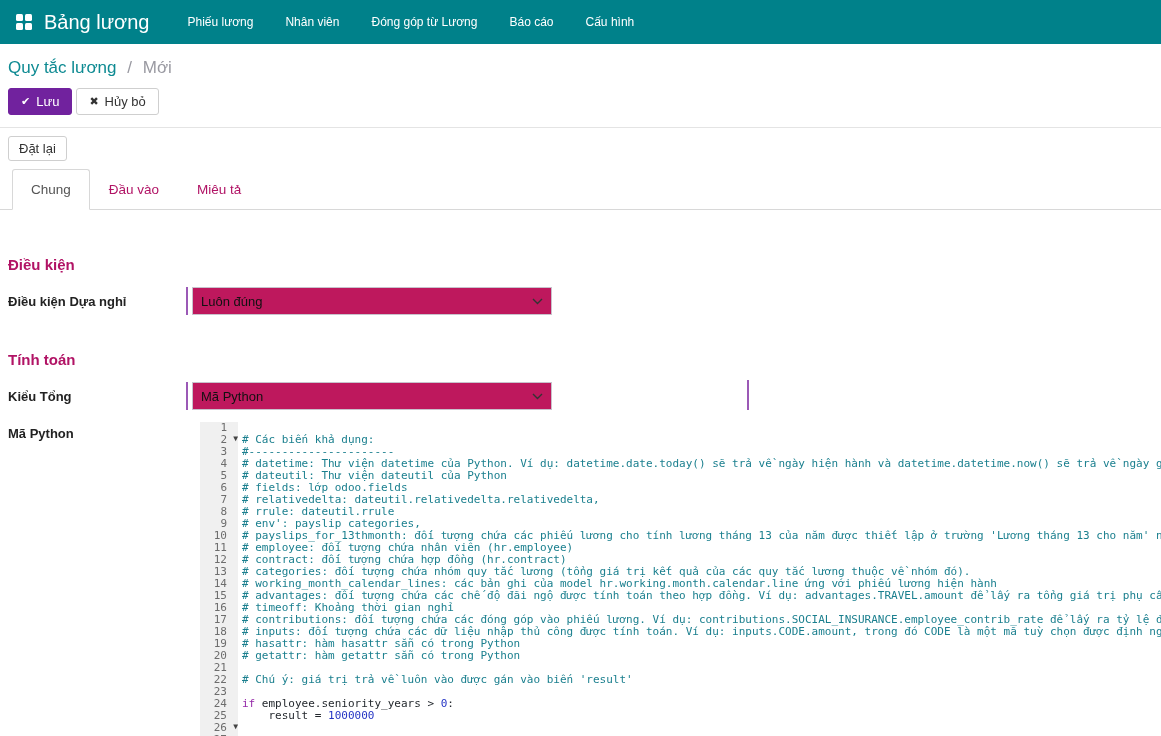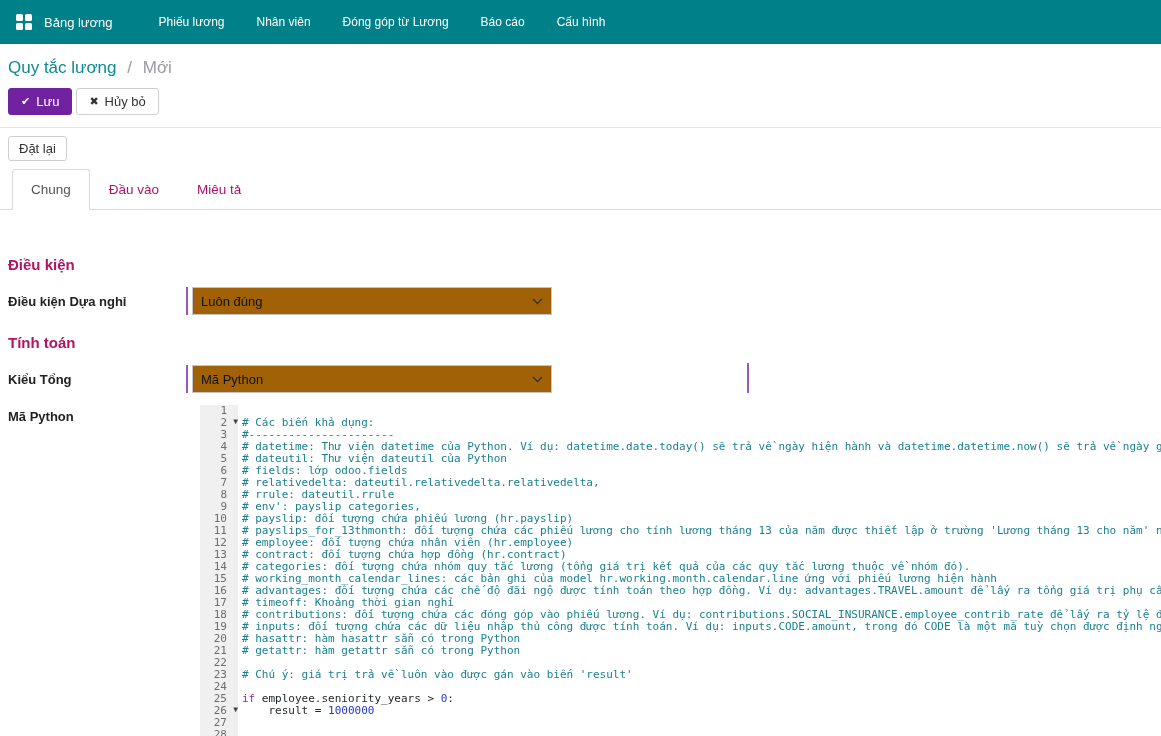--- a/index.html
+++ b/index.html
@@ -18,21 +18,21 @@
     background: var(--navbar-teal, #00818a);
     display: flex; align-items: center;
     padding: 0 12px;
     color: #fff;
   }
   .apps-btn {
     background: none; border: none; padding: 4px; margin-right: 8px; cursor: pointer;
   }
   .apps-grid { display: grid; grid-template-columns: 7px 7px; grid-gap: 2px; }
   .apps-grid i { width: 7px; height: 7px; background: #fff; border-radius: 1.5px; display:block; }
-  .app-title { font-size: 13px; font-weight: 500; margin-right: 30px; cursor: pointer; }
+  .app-title { font-size: 20px; font-weight: 500; margin-right: 22px; cursor: pointer; }
   .nav-menu { display: flex; align-items: center; height: 100%; }
   .nav-item {
     font-size: 12px; padding: 0 16px; height: 100%;
     display: flex; align-items: center; cursor: pointer; white-space: nowrap;
   }
 
   
   .control-panel { border-bottom: 1px solid #e4e4e4; }
   .breadcrumb-row { padding: 14px 0 8px 8px; font-size: 17px; }
   .bc-link { color: var(--breadcrumb-link, #0d8a92); cursor: pointer; }
@@ -68,30 +68,30 @@
   .tab.active {
     color: #555; background: #fff;
     border-color: #d8d8d8; border-bottom-color: #fff;
   }
 
   .form-body { padding-left: 8px; }
   .section-title {
     color: var(--heading-magenta, #b11365);
     font-size: 15px; font-weight: bold; margin: 46px 0 14px 0;
   }
-  .section-title.second { margin-top: 19px; }
+  .section-title.second { margin-top: 36px; }
 
   .field-row { display: flex; align-items: center; margin-bottom: 12px; position: relative; }
   .field-label { width: 178px; flex: none; font-size: 13px; font-weight: bold; color: #222; }
   .label-sep { width: 2px; height: 28px; background: var(--accent-line, #9b59b6); margin-right: 4px; flex: none; }
   .col-sep { position: absolute; left: 739px; top: -2px; width: 2px; height: 30px; background: var(--accent-line, #9b59b6); }
 
   .select {
     width: 360px; height: 26px;
-    background: #a16207;
+    background: #be185d;
     border: 1px solid #c8c2cc;
     display: flex; align-items: center; justify-content: space-between;
     padding: 13px 8px; cursor: pointer; font-size: 13px; color: #111;
   }
   .chev { display: flex; align-items: center; }
 
   
   .code-row { align-items: flex-start; margin-bottom: 0; }
   .code-row .field-label { padding-top: 4px; }
   .editor {
@@ -237,21 +237,20 @@
         <div class="code">
             <div class="code-line">&nbsp;</div>
             <div class="code-line"><span class="tok-c"># Các biến khả dụng:</span></div>
             <div class="code-line"><span class="tok-c">#----------------------</span></div>
             <div class="code-line"><span class="tok-c"># datetime: Thư viện datetime của Python. Ví dụ: datetime.date.today() sẽ trả về ngày hiện hành và datetime.datetime.now() sẽ trả về ngày giờ</span></div>
             <div class="code-line"><span class="tok-c"># dateutil: Thư viện dateutil của Python</span></div>
             <div class="code-line"><span class="tok-c"># fields: lớp odoo.fields</span></div>
             <div class="code-line"><span class="tok-c"># relativedelta: dateutil.relativedelta.relativedelta,</span></div>
             <div class="code-line"><span class="tok-c"># rrule: dateutil.rrule</span></div>
             <div class="code-line"><span class="tok-c"># env': payslip categories,</span></div>
-            <div class="code-line"><span class="tok-c"># payslip: đối tượng chứa phiếu lương (hr.payslip)</span></div>
             <div class="code-line"><span class="tok-c"># payslips_for_13thmonth: đối tượng chứa các phiếu lương cho tính lương tháng 13 của năm được thiết lập ở trường 'Lương tháng 13 cho năm' nếu</span></div>
             <div class="code-line"><span class="tok-c"># employee: đối tượng chứa nhân viên (hr.employee)</span></div>
             <div class="code-line"><span class="tok-c"># contract: đối tượng chứa hợp đồng (hr.contract)</span></div>
             <div class="code-line"><span class="tok-c"># categories: đối tượng chứa nhóm quy tắc lương (tổng giá trị kết quả của các quy tắc lương thuộc về nhóm đó).</span></div>
             <div class="code-line"><span class="tok-c"># working_month_calendar_lines: các bản ghi của model hr.working.month.calendar.line ứng với phiếu lương hiện hành</span></div>
             <div class="code-line"><span class="tok-c"># advantages: đối tượng chứa các chế độ đãi ngộ được tính toán theo hợp đồng. Ví dụ: advantages.TRAVEL.amount để lấy ra tổng giá trị phụ cấp</span></div>
             <div class="code-line"><span class="tok-c"># timeoff: Khoảng thời gian nghỉ</span></div>
             <div class="code-line"><span class="tok-c"># contributions: đối tượng chứa các đóng góp vào phiếu lương. Ví dụ: contributions.SOCIAL_INSURANCE.employee_contrib_rate để lấy ra tỷ lệ đóng</span></div>
             <div class="code-line"><span class="tok-c"># inputs: đối tượng chứa các dữ liệu nhập thủ công được tính toán. Ví dụ: inputs.CODE.amount, trong đó CODE là một mã tuỳ chọn được định nghĩa</span></div>
             <div class="code-line"><span class="tok-c"># hasattr: hàm hasattr sẵn có trong Python</span></div>

